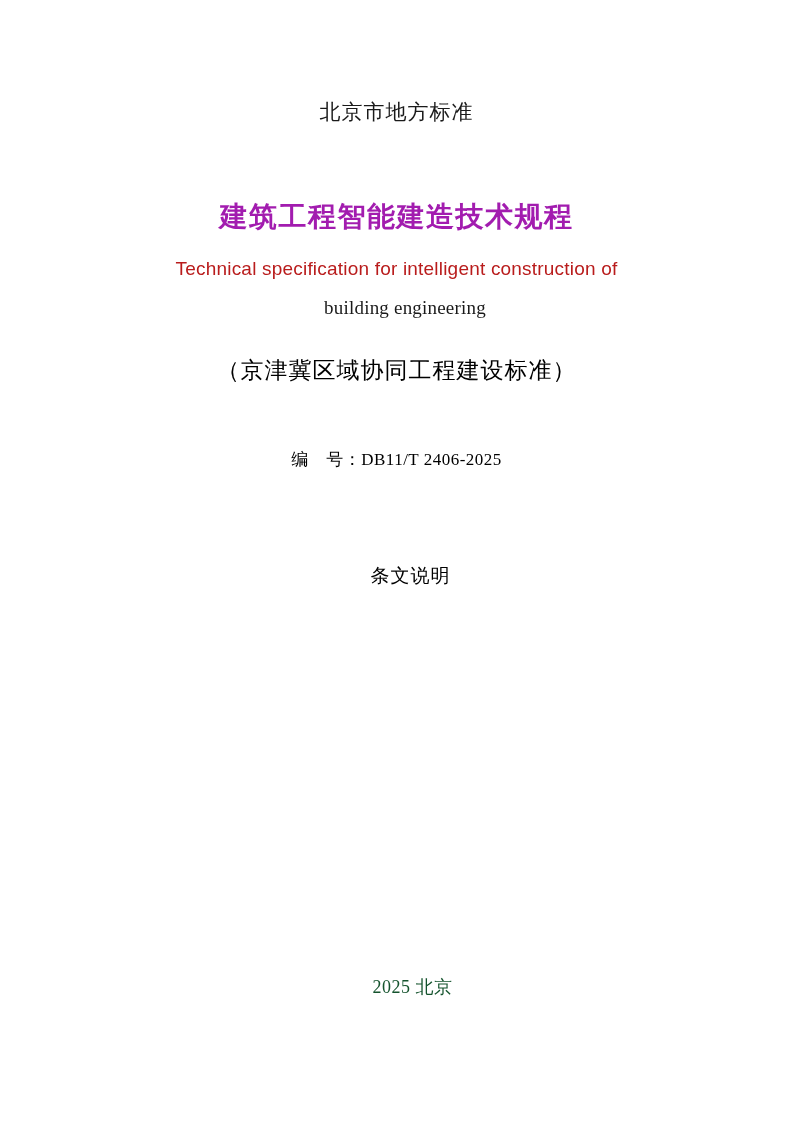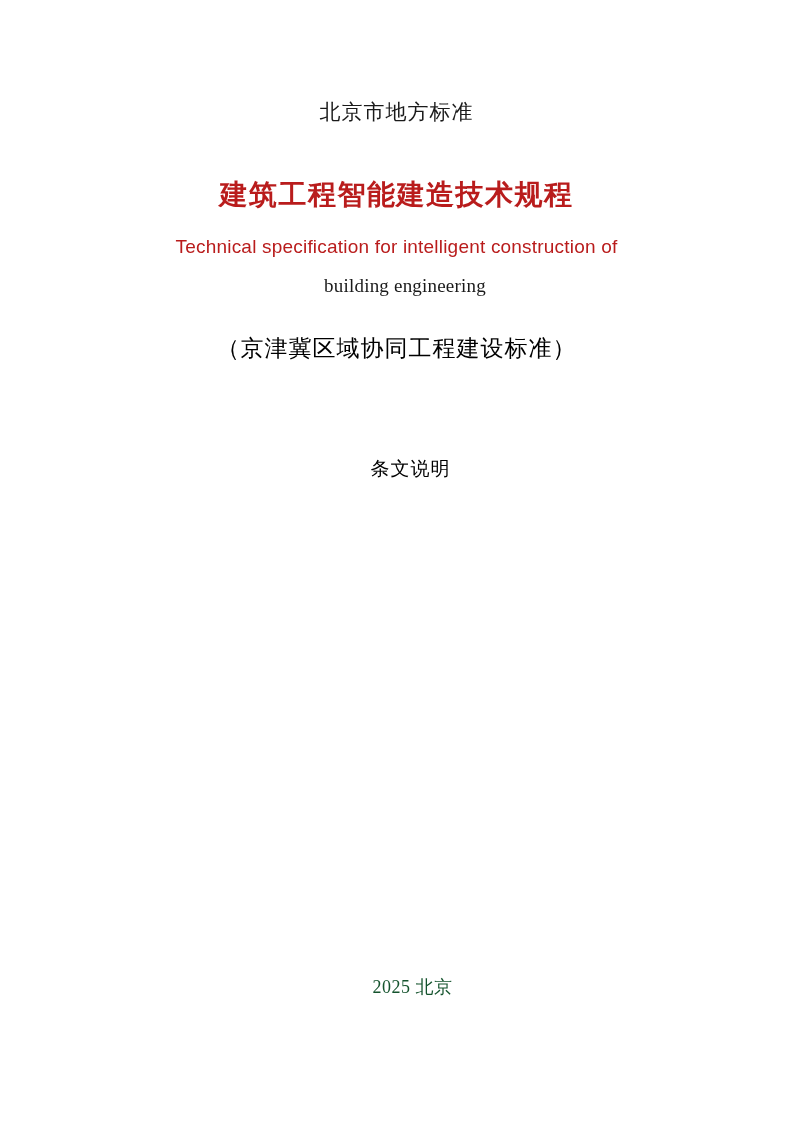--- a/index.html
+++ b/index.html
@@ -37,26 +37,26 @@
 
   .authority {
     margin-top: 98px;
     font-family: "Liberation Serif", serif;
     font-size: 21px;
     letter-spacing: 1px;
     color: #1a1a1a;
   }
 
   .title-cn {
-    margin-top: 50px;
+    margin-top: 72px;
     font-family: "Liberation Serif", serif;
     font-size: 28px;
     font-weight: bold;
     letter-spacing: 1.5px;
-    color: #b91c1c;
+    color: #a21caf;
   }
 
   .title-en-1 {
     margin-top: 22px;
     font-family: "Liberation Sans", sans-serif;
     font-size: 19px;
     letter-spacing: 0.2px;
     color: #b91c1c;
   }
   .title-en-2 {
@@ -115,19 +115,20 @@
     <div class="line authority">北京市地方标准</div>
 
     <div class="line title-cn">建筑工程智能建造技术规程</div>
 
     <div class="line title-en-1">Technical specification for intelligent construction of</div>
 
     <div class="line title-en-2">building engineering</div>
 
     <div class="line subtitle-cn">（京津冀区域协同工程建设标准）</div>
 
+    <div class="line number-line">编　号：DB11/T 2406-2025</div>
 
     <div class="line doc-kind">条文说明</div>
 
   </div>
 
   <div class="footer">2025  北京</div>
 </div>
 
 </body></html>

